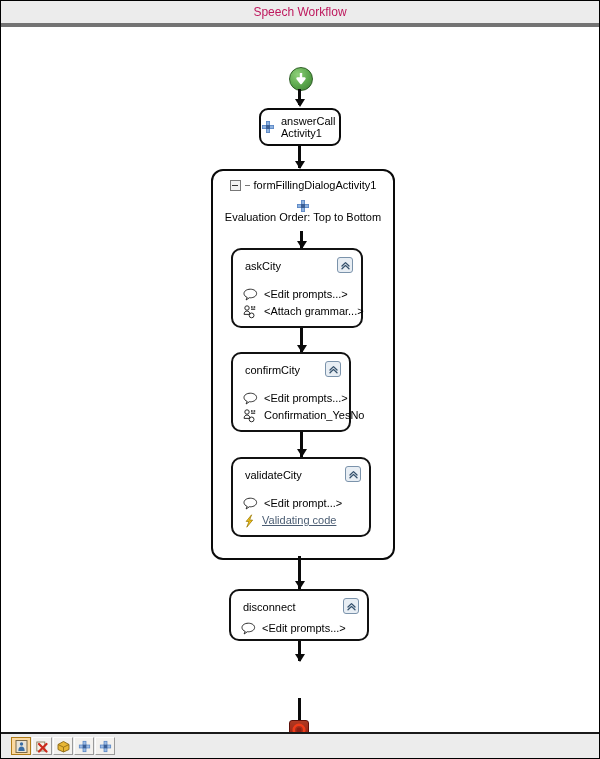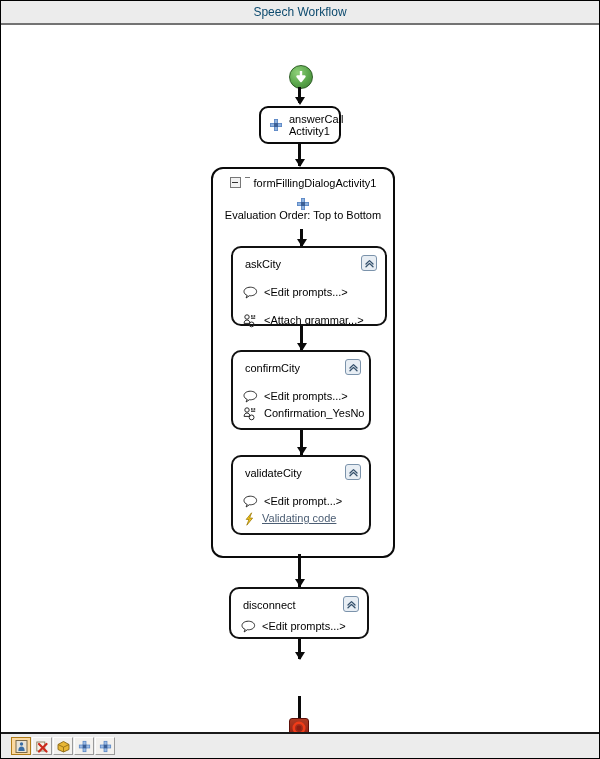--- a/index.html
+++ b/index.html
@@ -14,23 +14,23 @@
   .window{
     position:absolute;left:0;top:0;width:600px;height:759px;
     box-sizing:border-box;
     border:1px solid #000;
     background:#fff;
     display:flex;flex-direction:column;
   }
   .titlebar{
     height:22px;flex:0 0 22px;
     background:#ececec;
-    border-bottom:2px solid #737373;
+    border-bottom:4px solid #737373;
     display:flex;align-items:center;justify-content:center;
-    font-size:12px;color:#0c4a6e;
+    font-size:12px;color:#be185d;
   }
   .canvas{
     position:relative;
     flex:1 1 auto;
     background:#ffffff;
     overflow:hidden;
   }
   .statusbar{
     height:24px;flex:0 0 24px;
     background:#ececec;
@@ -68,34 +68,33 @@
   
   .node{
     position:absolute;
     box-sizing:border-box;
     background:#ffffff;
     border:2px solid #0a0a0a;
     border-radius:9px;
   }
   .activity-node{
     display:flex;align-items:center;
-    padding-left:8px;
     gap:6px;
   }
   .activity-label{ line-height:12px; font-size:11px; }
 
   .container-node{
     border:2px solid #0a0a0a;
     border-radius:12px;
     background:#ffffff;
   }
 
   .dlg-header{
     position:absolute;left:0;top:8px;width:100%;
-    display:flex;justify-content:center;
+    display:flex;align-items:center;justify-content:center;
     gap:4px;font-size:11px;
   }
   .eval-icon{
     position:absolute;left:0;top:28px;width:100%;
     display:flex;justify-content:center;
   }
   .eval-text{
     position:absolute;left:0;top:40px;width:100%;
     text-align:center;font-size:11px;
   }
@@ -218,56 +217,56 @@
             <rect x="5" y="5" width="4" height="4" fill="#3b5f96"></rect>
           </svg>
         </span>
       </div>
 
       <div class="eval-text">Evaluation Order: Top to Bottom</div>
 
       <div class="edge" style="left:87px;top:60px;height:18px;"></div>
       <div class="arrowhead" style="left:83.5px;top:70px;"></div>
 
-      <div class="step-node" style="left:18px;top:77px;width:156px;height:80px;">
+      <div class="step-node" style="left:18px;top:77px;width:132px;height:80px;">
         <div class="step-title">askCity</div>
         <div class="collapse-btn">
           <svg width="11" height="11" viewBox="0 0 11 11">
             <path d="M2 6 L5.5 2.6 L9 6 M2 8.8 L5.5 5.4 L9 8.8" fill="none" stroke="#34506b" stroke-width="1.3" stroke-linecap="round" stroke-linejoin="round"></path>
           </svg>
         </div>
 
         <div class="step-row" style="top:38px;">
           <span class="ic">
             <svg width="15" height="13" viewBox="0 0 15 13">
               <path d="M7.3 1.2 C3.7 1.2 1 3.1 1 5.5 C1 7.2 2.3 8.7 4.2 9.4 L3.1 12 L6.4 9.7 C6.7 9.75 7 9.8 7.3 9.8 C10.9 9.8 13.6 7.9 13.6 5.5 C13.6 3.1 10.9 1.2 7.3 1.2 Z" fill="#ffffff" stroke="#2b2b2b" stroke-width="1"></path>
             </svg>
           </span>
           <span class="row-text">&lt;Edit prompts...&gt;</span>
         </div>
 
-        <div class="step-row" style="top:66px;">
+        <div class="step-row" style="top:55px;">
           <span class="ic">
             <svg width="15" height="14" viewBox="0 0 15 14">
               <circle cx="4" cy="3" r="2.2" fill="none" stroke="#2b2b2b" stroke-width="1"></circle>
               <path d="M1.1 9.4 C1.1 7.1 2.5 6 4 6 C5.5 6 6.9 7.1 6.9 9.4 Z" fill="none" stroke="#2b2b2b" stroke-width="1"></path>
               <circle cx="8.6" cy="10.4" r="2.4" fill="none" stroke="#2b2b2b" stroke-width="1"></circle>
               <rect x="8" y="1.2" width="1.6" height="1.6" fill="#2b2b2b"></rect>
               <rect x="10.6" y="1.2" width="1.6" height="1.6" fill="#2b2b2b"></rect>
               <rect x="8" y="3.6" width="4.2" height="1.2" fill="#2b2b2b"></rect>
             </svg>
           </span>
           <span class="row-text">&lt;Attach grammar...&gt;</span>
         </div>
       </div>
 
       <div class="edge" style="left:87px;top:157px;height:25px;"></div>
       <div class="arrowhead" style="left:83.5px;top:174px;"></div>
 
-      <div class="step-node" style="left:18px;top:181px;width:140px;height:80px;">
+      <div class="step-node" style="left:18px;top:181px;width:120px;height:80px;">
         <div class="step-title">confirmCity</div>
         <div class="collapse-btn">
           <svg width="11" height="11" viewBox="0 0 11 11">
             <path d="M2 6 L5.5 2.6 L9 6 M2 8.8 L5.5 5.4 L9 8.8" fill="none" stroke="#34506b" stroke-width="1.3" stroke-linecap="round" stroke-linejoin="round"></path>
           </svg>
         </div>
 
         <div class="step-row" style="top:38px;">
           <span class="ic">
             <svg width="15" height="13" viewBox="0 0 15 13">

